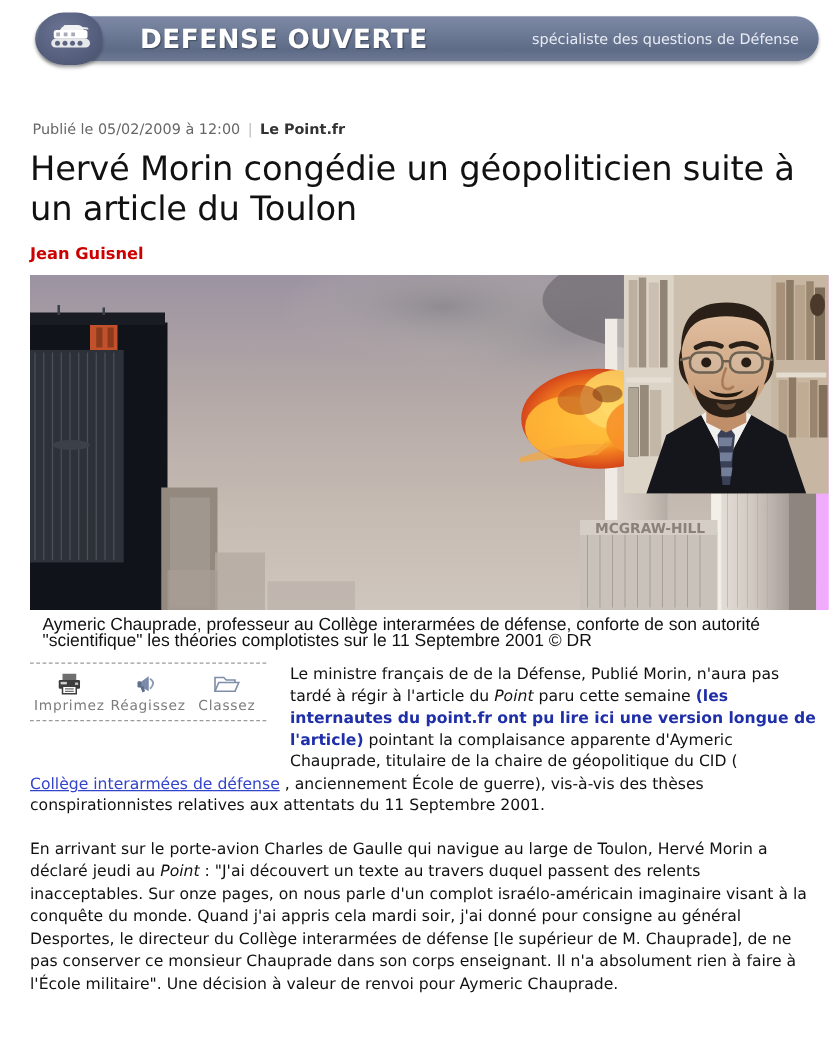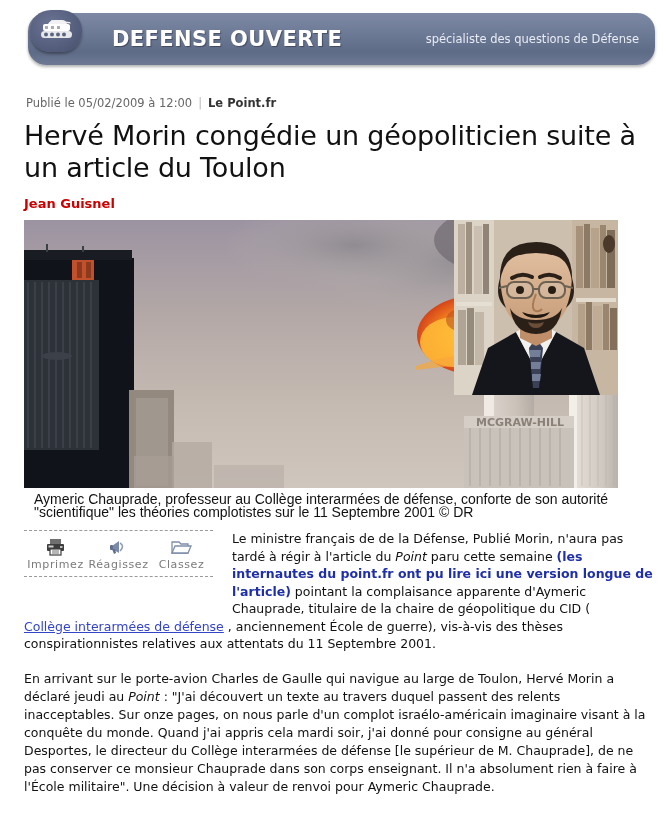--- a/index.html
+++ b/index.html
@@ -19,21 +19,21 @@
   
   .banner-wrap {
     position: relative;
     height: 62px;
   }
   .banner {
     position: absolute;
     left: 28px;
     top: 13px;
     right: 11px;
-    height: 52px;
+    height: 36px;
     border-radius: 18px;
     background: linear-gradient(to bottom, #7d89a4 0%, #6d7a96 40%, #5e6b87 75%, #6e7a94 100%);
     box-shadow: 0 2px 3px rgba(0,0,0,0.30);
     display: flex;
     align-items: center;
     overflow: hidden;
   }
   .banner-title {
     margin-left: 84px;
     color: #ffffff;
@@ -98,24 +98,24 @@
   }
 
   
   .photo-block {
     margin: 9px 0 0 24px;
     width: 629px;
     position: relative;
   }
   .photo {
     position: relative;
-    width: 594px;
+    width: 639px;
     height: 268px;
     overflow: hidden;
-    background: #ec4899;
+    background: #f0abfc;
   }
   .photo svg { display: block; }
   .portrait {
     position: absolute;
     right: 0;
     top: 0;
     width: 164px;
     height: 175px;
     overflow: hidden;
   }

